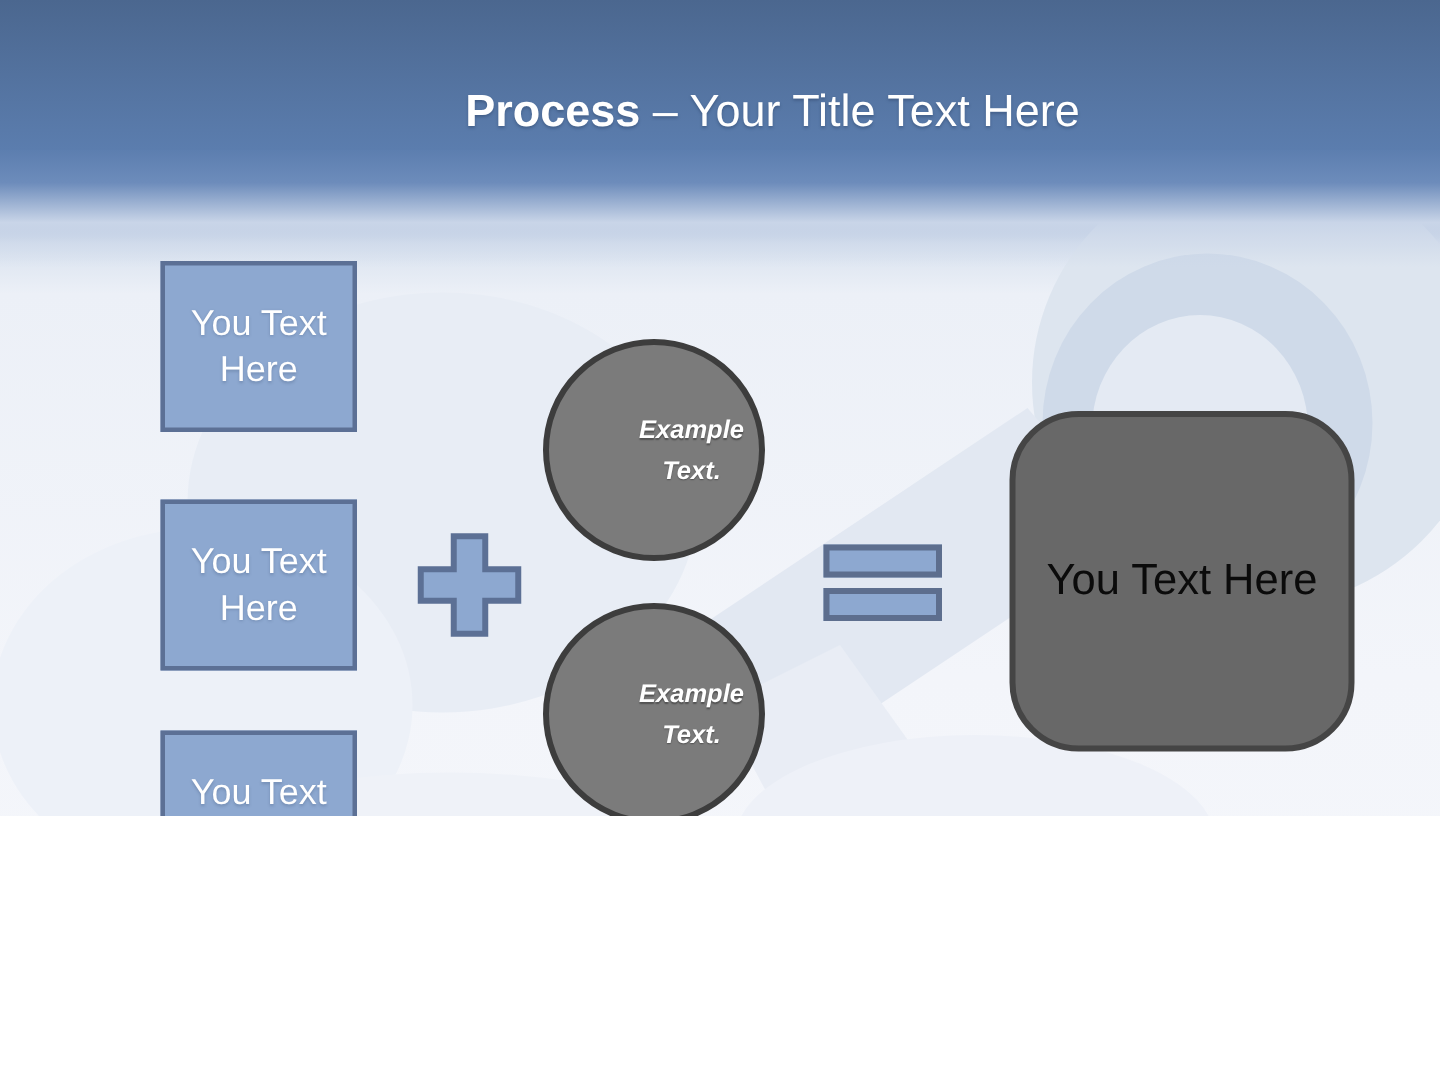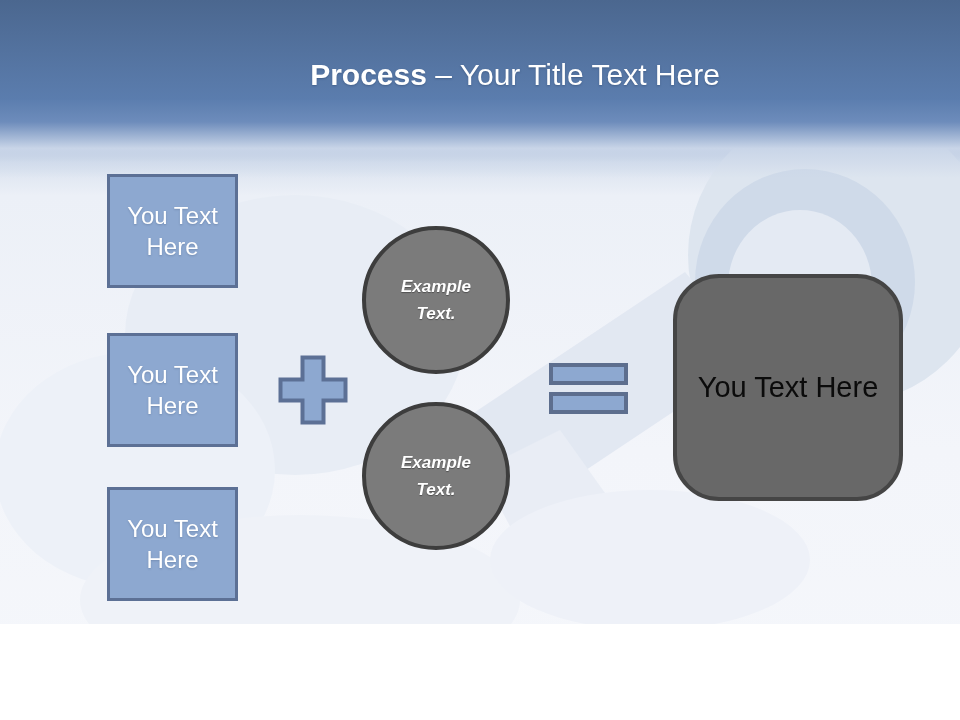--- a/index.html
+++ b/index.html
@@ -1,18 +1,18 @@
 <!DOCTYPE html>
 <html style="--header-top: #4b678f; --header-mid: #5b7dae; --canvas: #f3f5fa; --shape-blue-fill: #8da8d0; --shape-blue-border: #5c7095; --equals-border: #5d6e8e; --circle-fill: #7b7b7b; --circle-border: #3d3d3d; --result-fill: #686868; --result-border: #454545; --title-text: #ffffff; --result-text: #0b0b0b;"><head>
 <meta charset="utf-8">
 <style>
   html,body{margin:0;padding:0;}
   .slide{
     position:relative;
-    width:960px;height:624px;
+    width:960px;height:544px;
     overflow:hidden;
     font-family:"Liberation Sans", sans-serif;
     
     background:linear-gradient(to bottom,
       var(--header-top,#4b678f) 0px,
       var(--header-mid,#5b7dae) 100px,
       #6d8cbb 128px,
       #d9e2ef 162px,
       #ecf0f7 196px,
       #f3f5fa 450px,
@@ -45,21 +45,21 @@
   .plus-shape{
     fill:var(--shape-blue-fill,#8da8d0);
     stroke:var(--shape-blue-border,#5b76a4);
     stroke-width:4;stroke-linejoin:miter;
   }
   .circle{
     position:absolute;left:362px;width:148px;height:148px;z-index:2;
     box-sizing:border-box;border-radius:50%;
     background:var(--circle-fill,#7b7b7b);
     border:4px solid var(--circle-border,#3d3d3d);
-    display:flex;align-items:center;justify-content:center;text-align:center;
+    display:flex;align-items:center;justify-content:flex-end;text-align:center;
     color:#ffffff;font-weight:700;font-style:italic;
     font-size:17px;line-height:27px;
     text-shadow:0 1px 1px rgba(0,0,0,.35);
   }
   .circle .lbl{width:90px;}
   .circle1{top:226px;} .circle2{top:402px;}
   .equals{position:absolute;left:549px;top:363px;width:79px;height:51px;z-index:2;}
   .equals .bar{
     position:absolute;left:0;width:79px;height:22px;box-sizing:border-box;
     background:var(--shape-blue-fill,#8da8d0);

